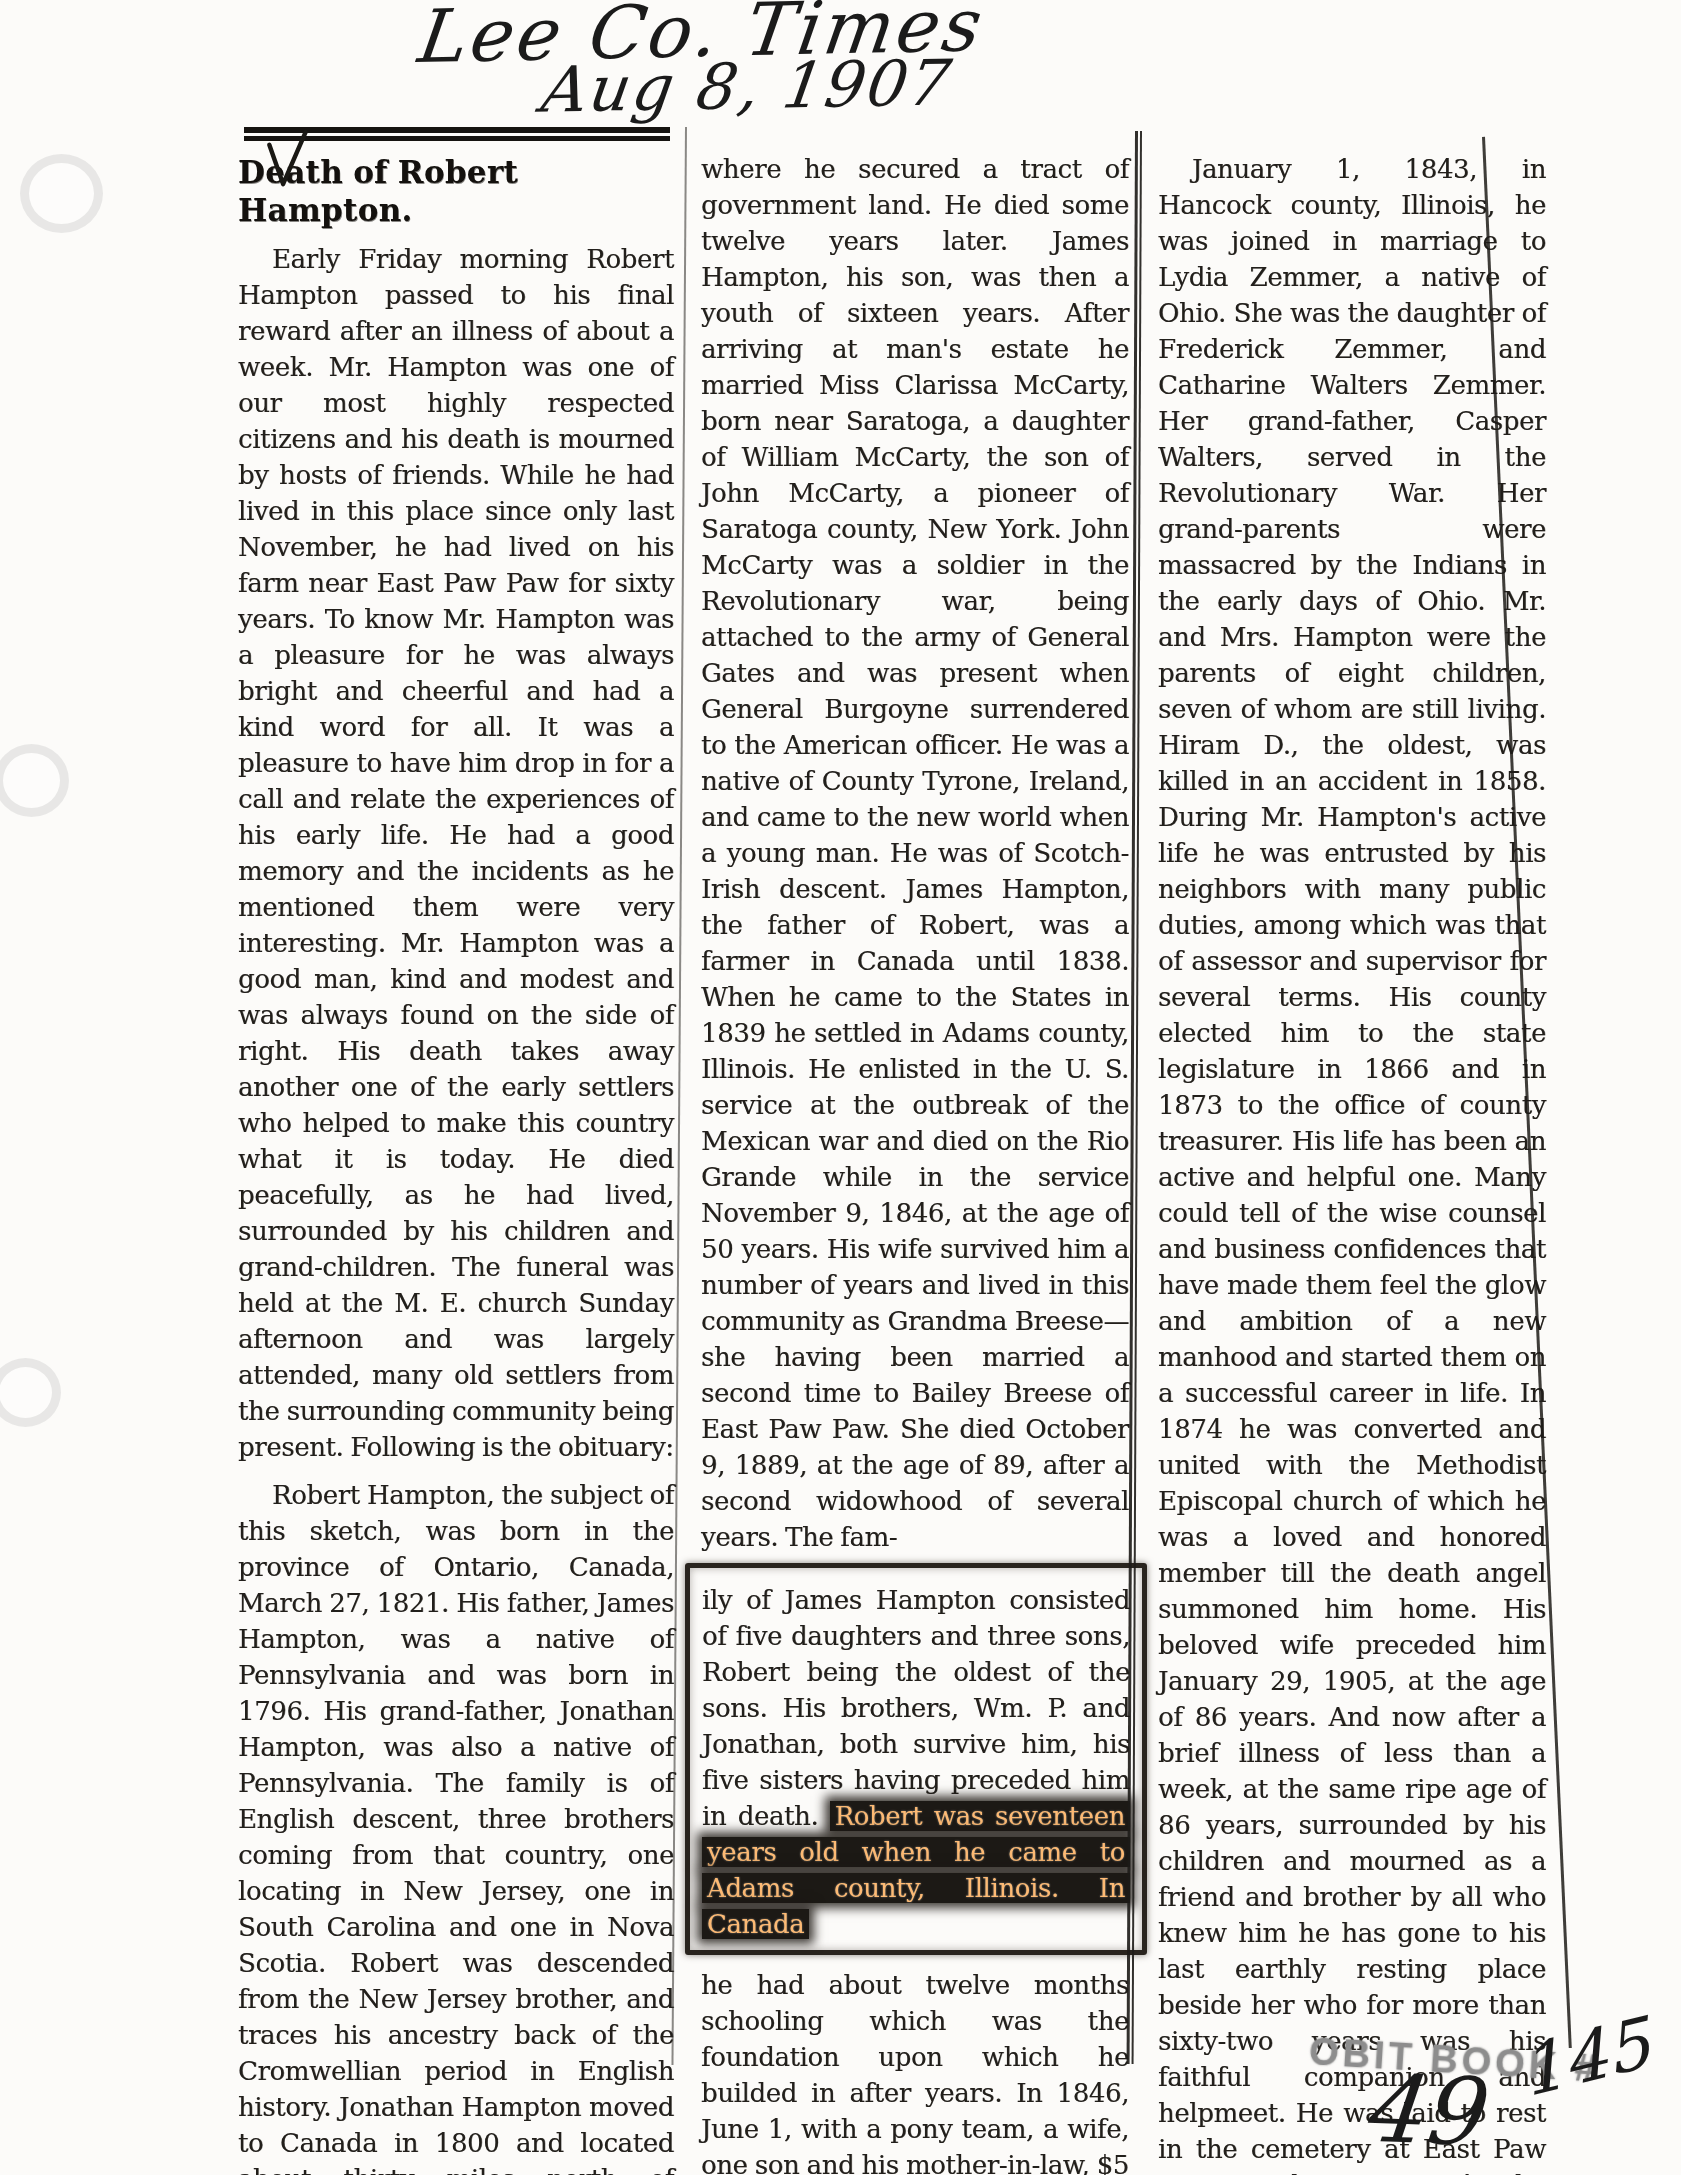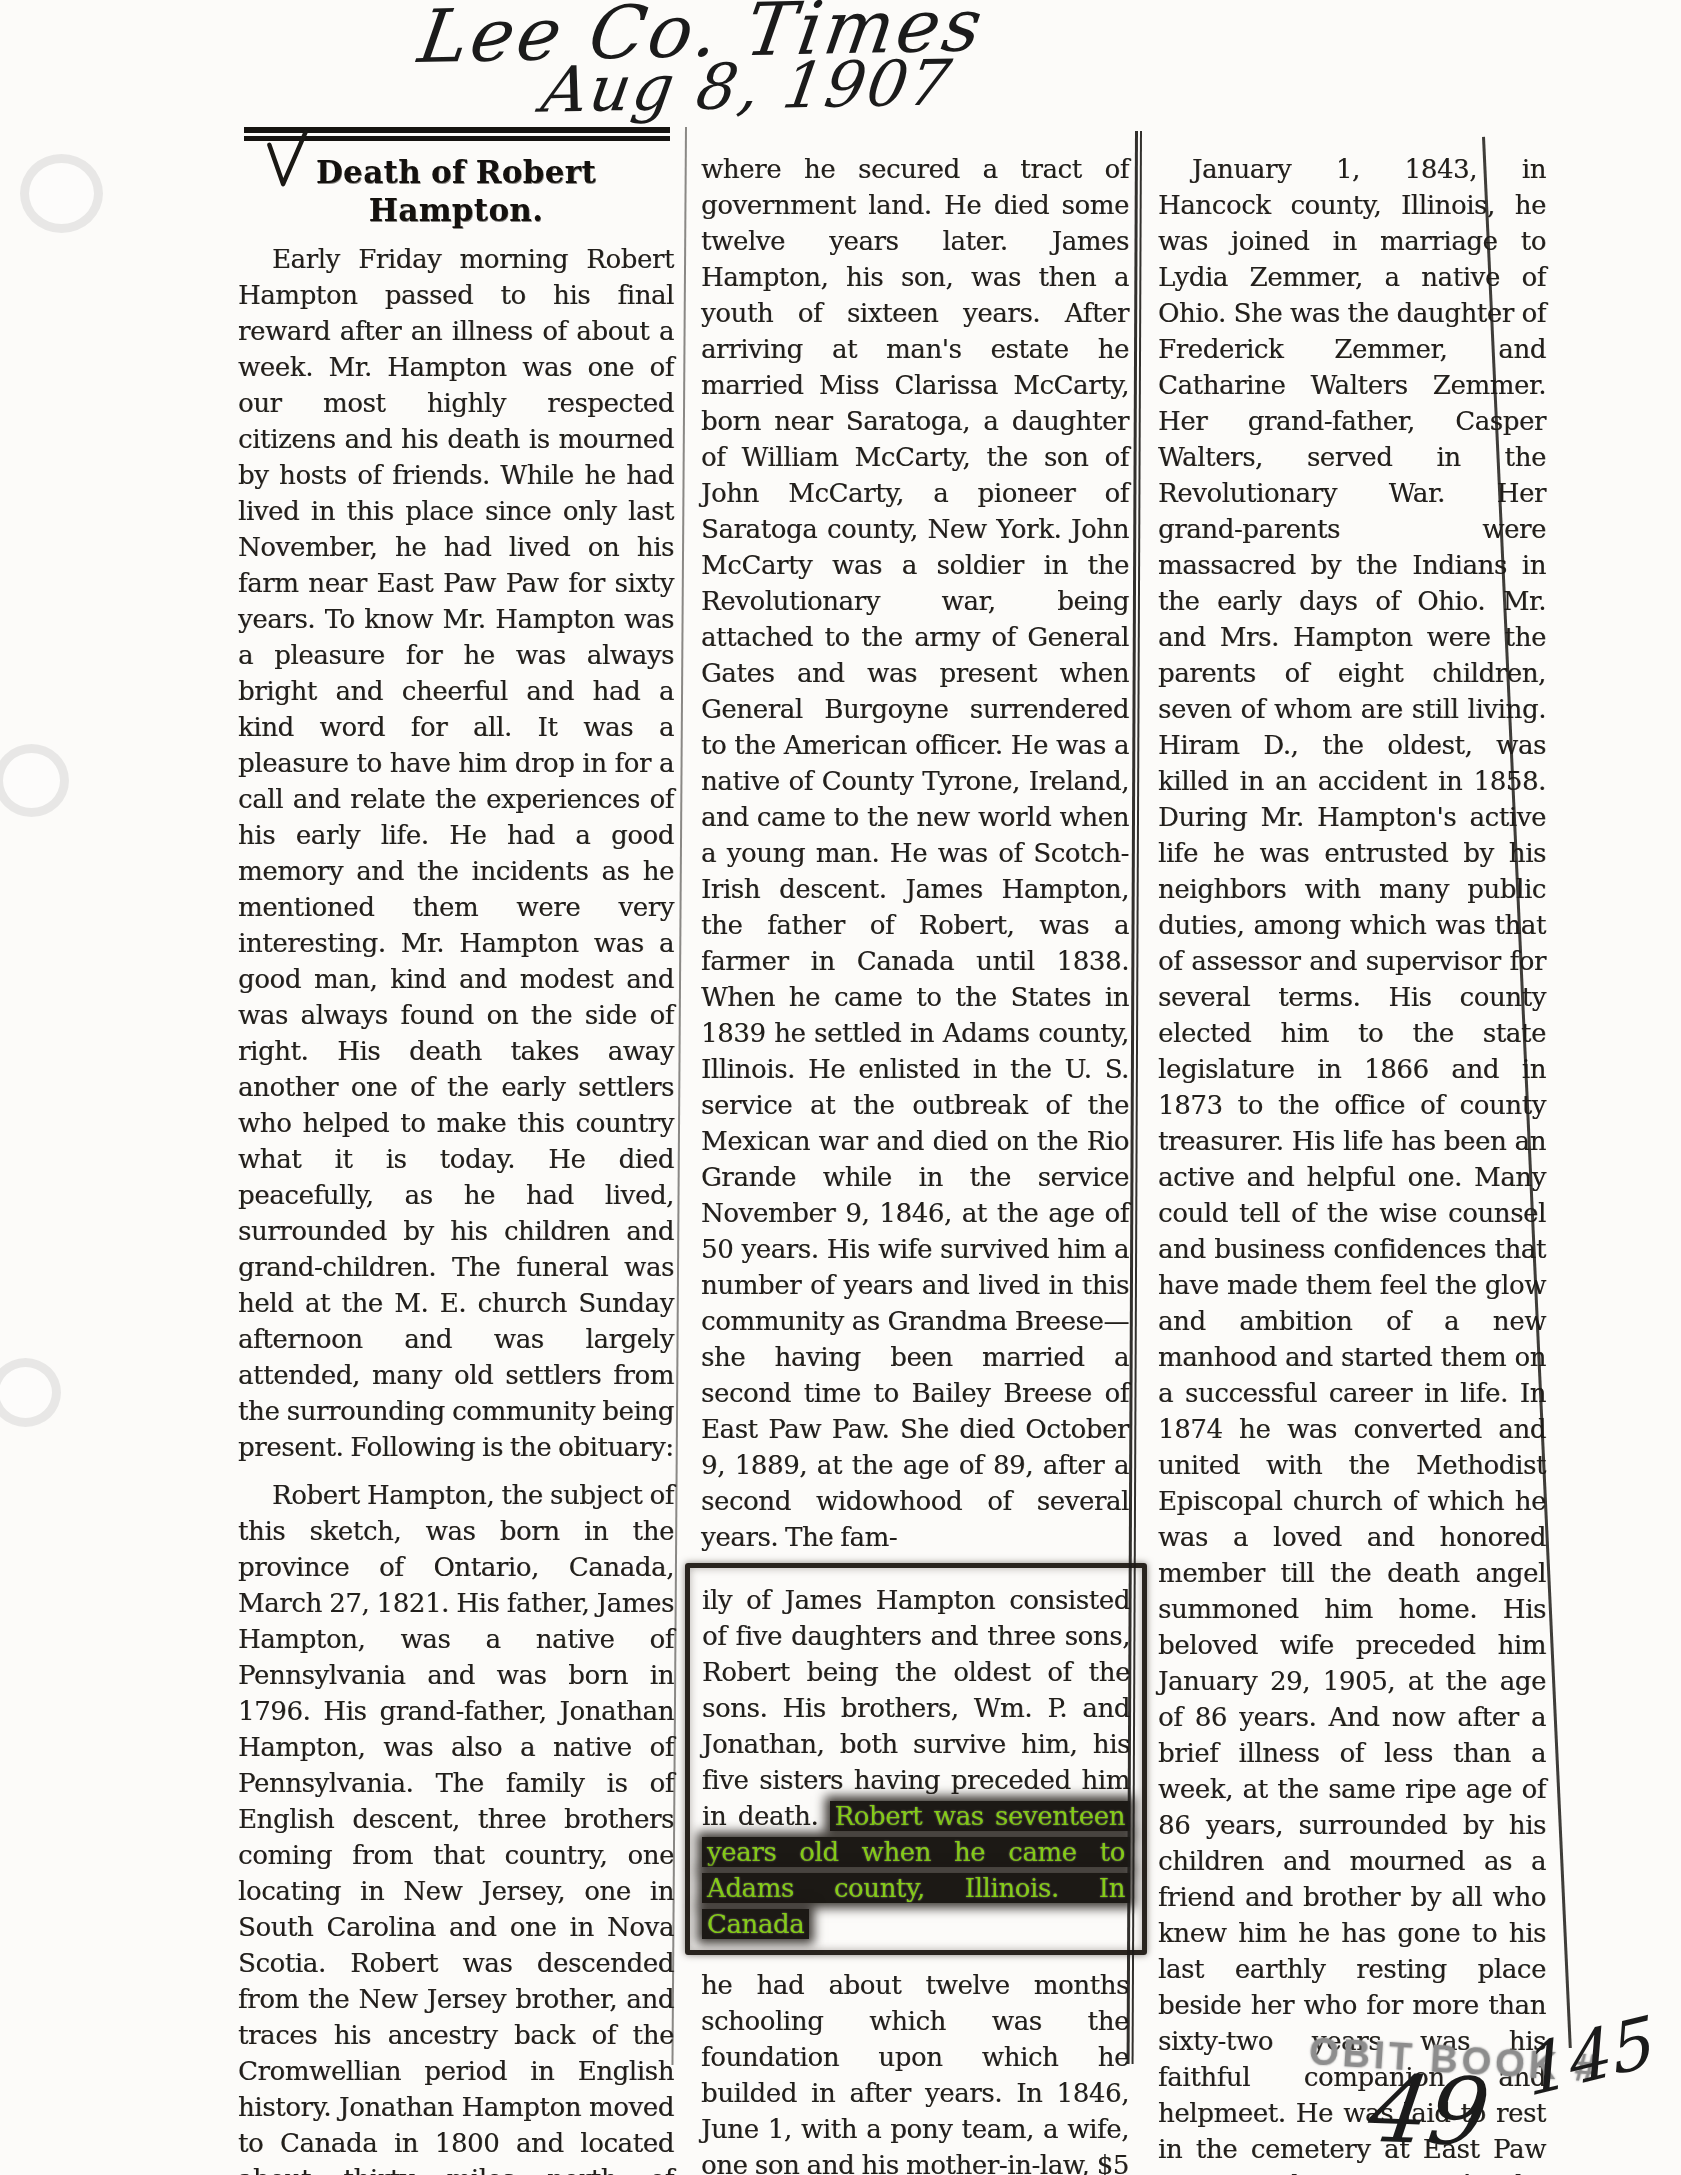--- a/index.html
+++ b/index.html
@@ -40,37 +40,37 @@
   .col p{margin:12px 0 2px 0;text-indent:34px;}
   .col p.noindent{text-indent:0;}
   .col1{left:238px;top:127px;width:436px;}
   .col2{left:701px;top:139px;width:428px;}
   .col3{left:1158px;top:139px;width:388px;}
   .headline-rule{
     height:14px;margin:0 4px 12px 6px;box-sizing:border-box;
     border-top:6px solid #161310;border-bottom:5px solid #161310;
   }
   .headline{
-    margin:0 0 10px 0;text-align:center;
+    margin:0 0 10px 0;text-align:left;
     font-size:31px;font-weight:bold;letter-spacing:0.3px;
     color:#14110e;text-indent:0;line-height:38px;
     text-shadow:0.6px 0.6px 0.4px rgba(20,17,14,0.5);
   }
   .checkmark{position:absolute;left:26px;top:2px;}
   
   .marked-box{
     margin:8px -18px 10px -16px;
     padding:2px 12px 6px 12px;
     border:5px solid #29241e;
     border-radius:3px;
     box-shadow:0 0 7px rgba(45,38,30,0.55), inset 0 0 8px rgba(45,38,30,0.35);
   }
   .blackout{
     background:#1c1915;
-    color:#84cc16;
+    color:#fdba74;
     padding:0 5px;
     box-decoration-break:clone;
     -webkit-box-decoration-break:clone;
     box-shadow:0 0 10px 5px rgba(28,24,19,0.85);
     text-shadow:0 0 2px rgba(235,228,214,0.55);
   }
   
   .vrule{position:absolute;transform-origin:top left;}
   .rule-a{left:685px;top:127px;height:1938px;width:2px;background:#2c2a27;opacity:.55;transform:rotate(0.4deg);}
   .rule-b{left:1135px;top:131px;height:1933px;width:7px;box-sizing:border-box;

